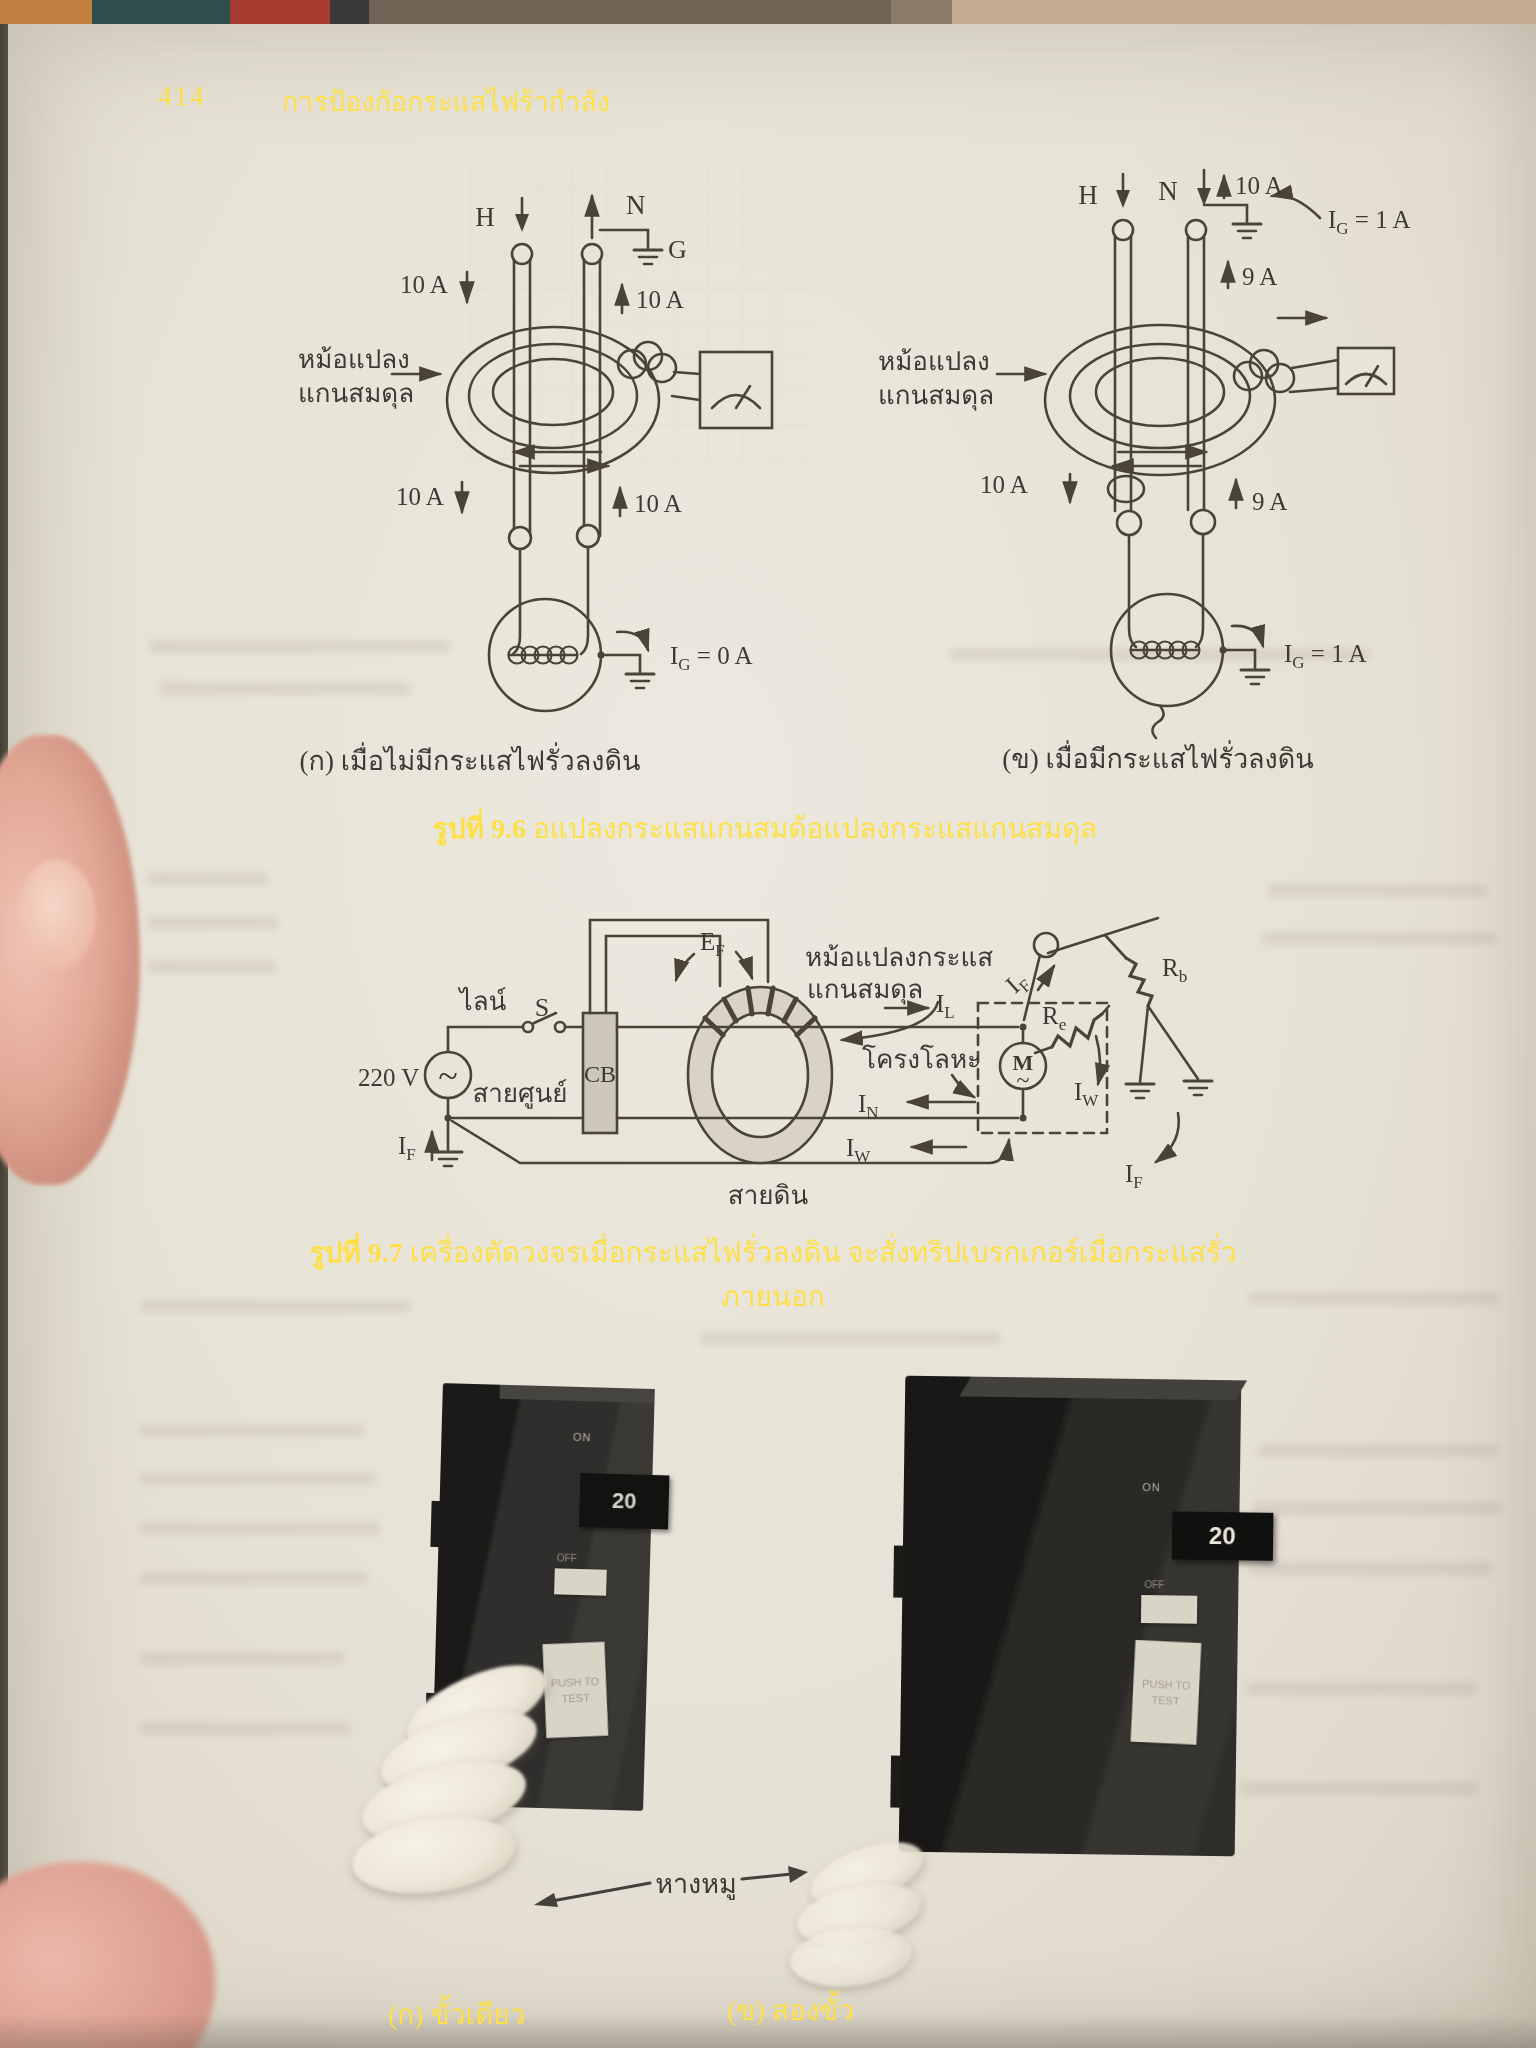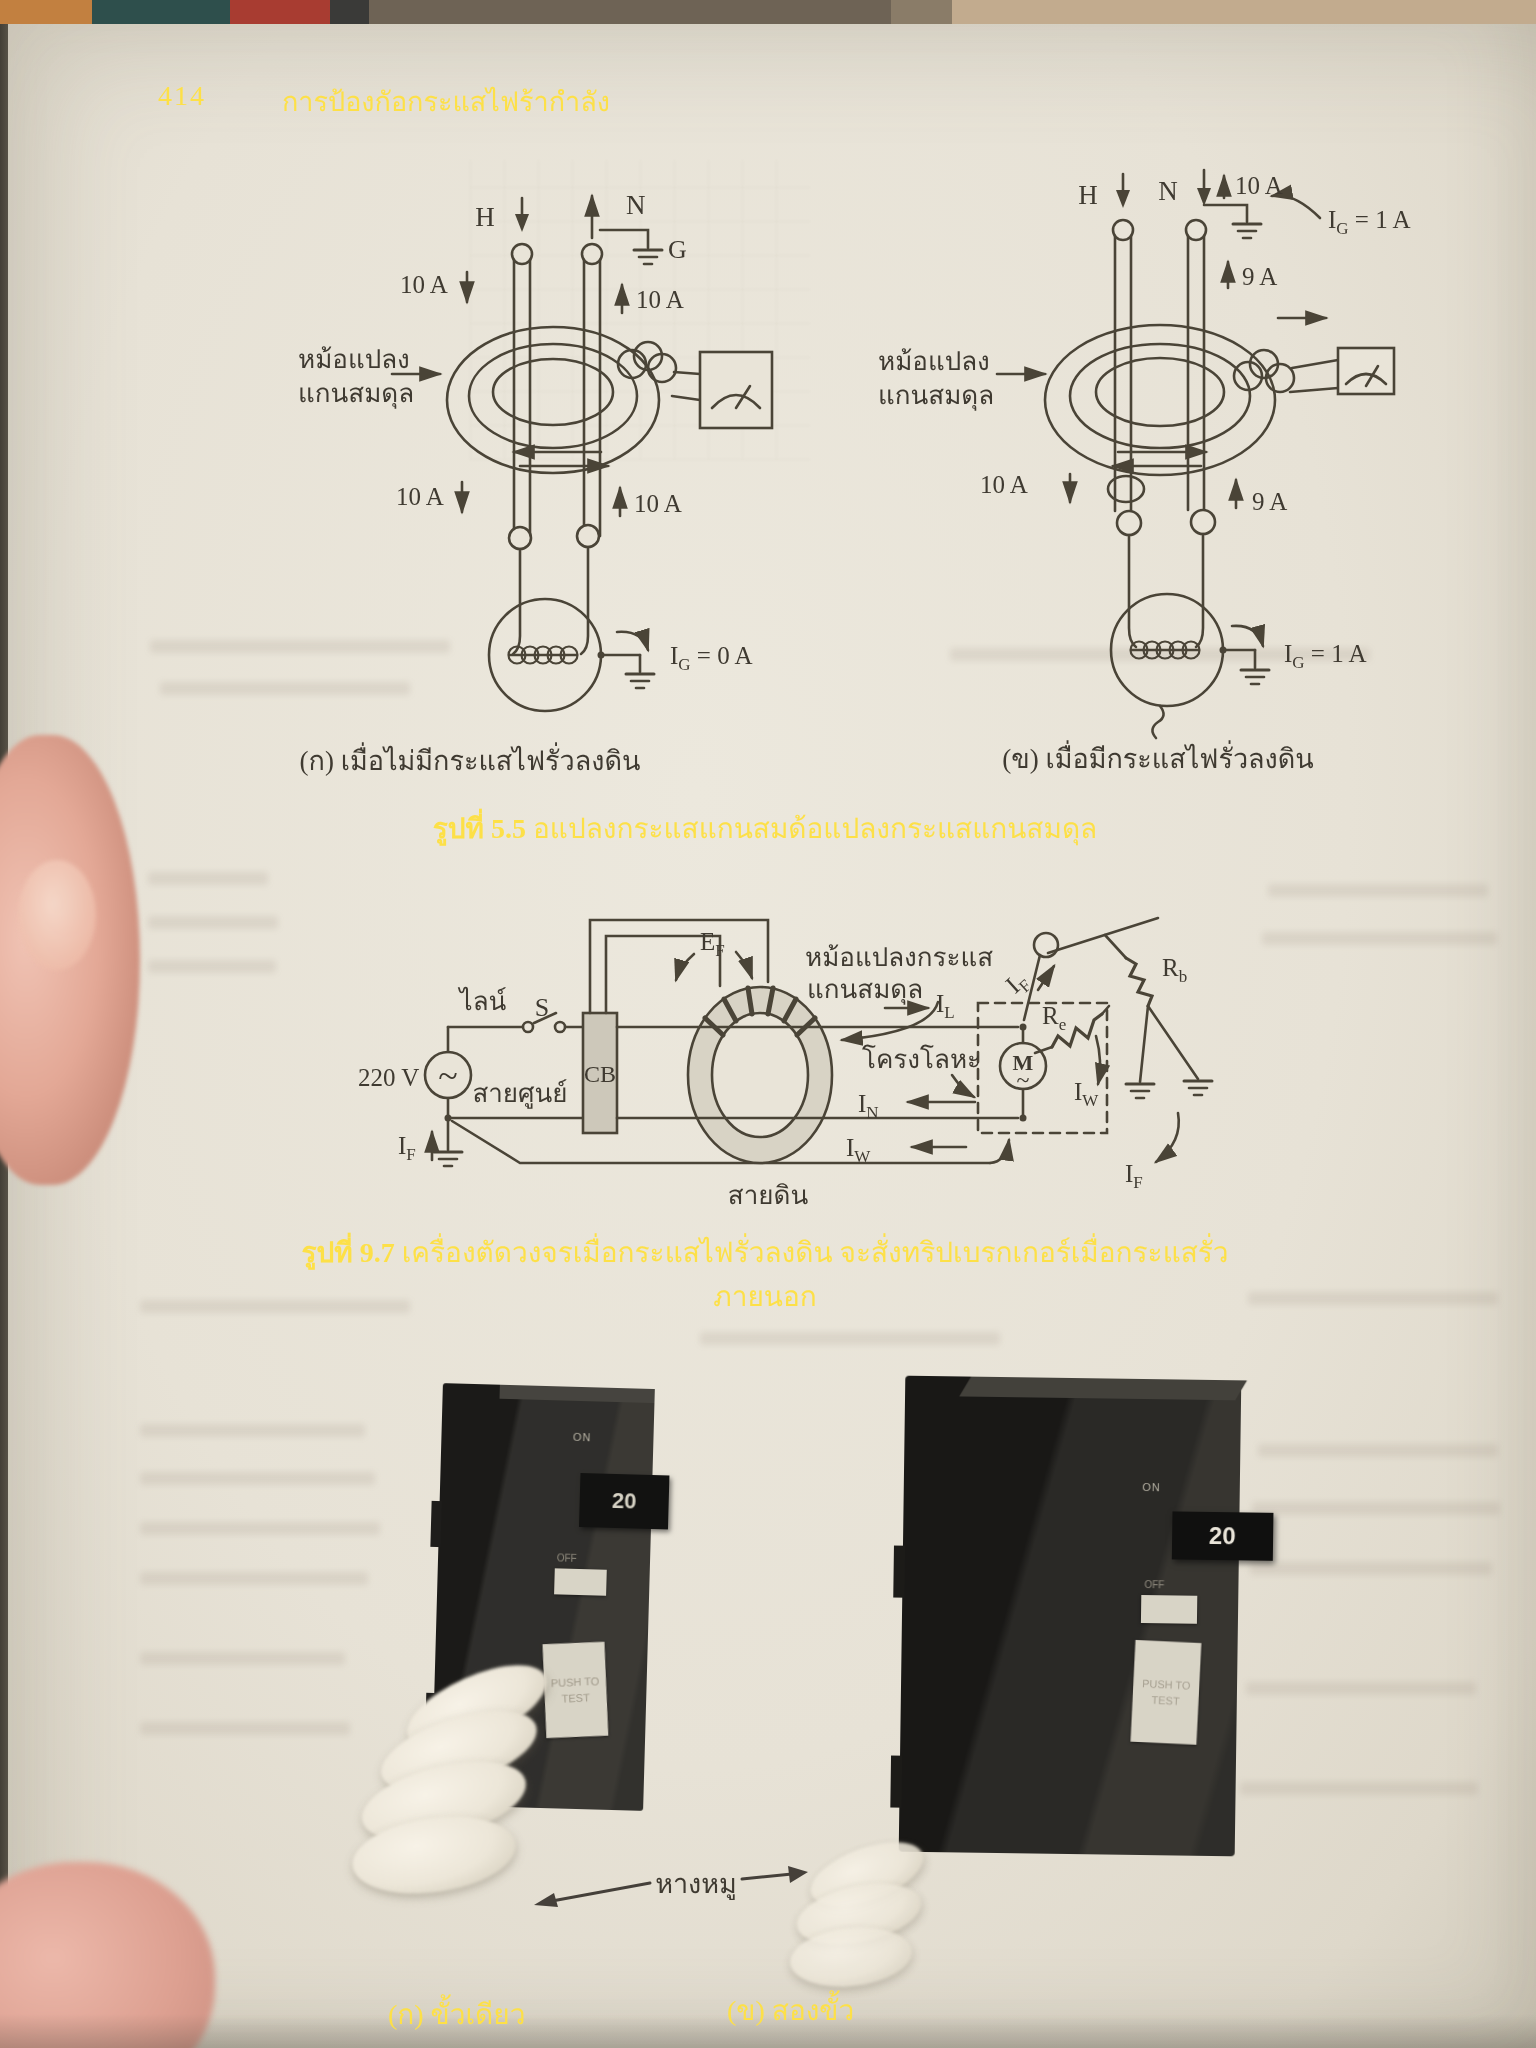--- a/index.html
+++ b/index.html
@@ -283,21 +283,21 @@
   <text x="962" y="135" font-size="25">9 A</text>
   <text x="598" y="220" font-size="26">หม้อแปลง</text>
   <text x="598" y="254" font-size="26">แกนสมดุล</text>
   <text x="700" y="343" font-size="25">10 A</text>
   <text x="972" y="360" font-size="25">9 A</text>
   <text x="1004" y="512" font-size="25"><tspan>I</tspan><tspan dy="6" font-size="17">G</tspan><tspan dy="-6"> = 1 A</tspan></text>
   <text x="878" y="618" font-size="27" text-anchor="middle">(ข) เมื่อมีกระแสไฟรั่วลงดิน</text>
 </svg>
 
 <div class="abs ink figcap" style="left:300px;top:806px;width:930px">
-  <b>รูปที่ 5.5</b>
+  <b>รูปที่ 9.6</b>
   <span> </span>
   <span>อแปลงกระแสแกนสมด้อแปลงกระแสแกนสมดุล</span>
 </div>
 
 <svg style="left:290px;top:890px" width="1140" height="330" viewBox="0 0 1140 330">
   <g stroke="#4a4437" stroke-width="2.6" fill="none" stroke-linecap="round">
 
     <g>
       <circle cx="158" cy="185" r="23" fill="#e9e4d8"></circle>
       <line x1="158" y1="162" x2="158" y2="137"></line>
@@ -425,21 +425,21 @@
   <text x="752" y="134" font-size="25"><tspan>R</tspan><tspan dy="6" font-size="17">e</tspan></text>
   <text x="784" y="210" font-size="25"><tspan>I</tspan><tspan dy="6" font-size="17">W</tspan></text>
   <g transform="rotate(-42 730 92)">
       <text x="718" y="98" font-size="25"><tspan>I</tspan><tspan dy="6" font-size="17">F</tspan></text>
     </g>
   <text x="872" y="86" font-size="25"><tspan>R</tspan><tspan dy="6" font-size="17">b</tspan></text>
   <text x="835" y="292" font-size="25"><tspan>I</tspan><tspan dy="6" font-size="17">F</tspan></text>
   <text x="478" y="314" font-size="26" text-anchor="middle">สายดิน</text>
 </svg>
 
-<div class="abs ink figcap" style="left:250px;top:1230px;width:1030px">
+<div class="abs ink figcap" style="left:258px;top:1230px;width:1030px">
   <b>รูปที่ 9.7</b>
   <span> </span>
   <span>เครื่องตัดวงจรเมื่อกระแสไฟรั่วลงดิน จะสั่งทริปเบรกเกอร์เมื่อกระแสรั่วภายนอก</span>
 </div>
 
 <div class="breaker" style="left:437px;top:1386px;width:212px;height:422px;transform:rotate(1.6deg);
      background:linear-gradient(100deg,#171614 0 27%,#2c2b28 29% 62%,#383631 64% 88%,#2f2e2a 90% 100%);
      border-radius:3px;overflow:visible">
   <div class="abs" style="left:27%;top:0;width:73%;height:14px;background:#44423c"></div>
   <div class="bk-label" style="left:62%;top:44px;font-size:11px;letter-spacing:1px">ON</div>

